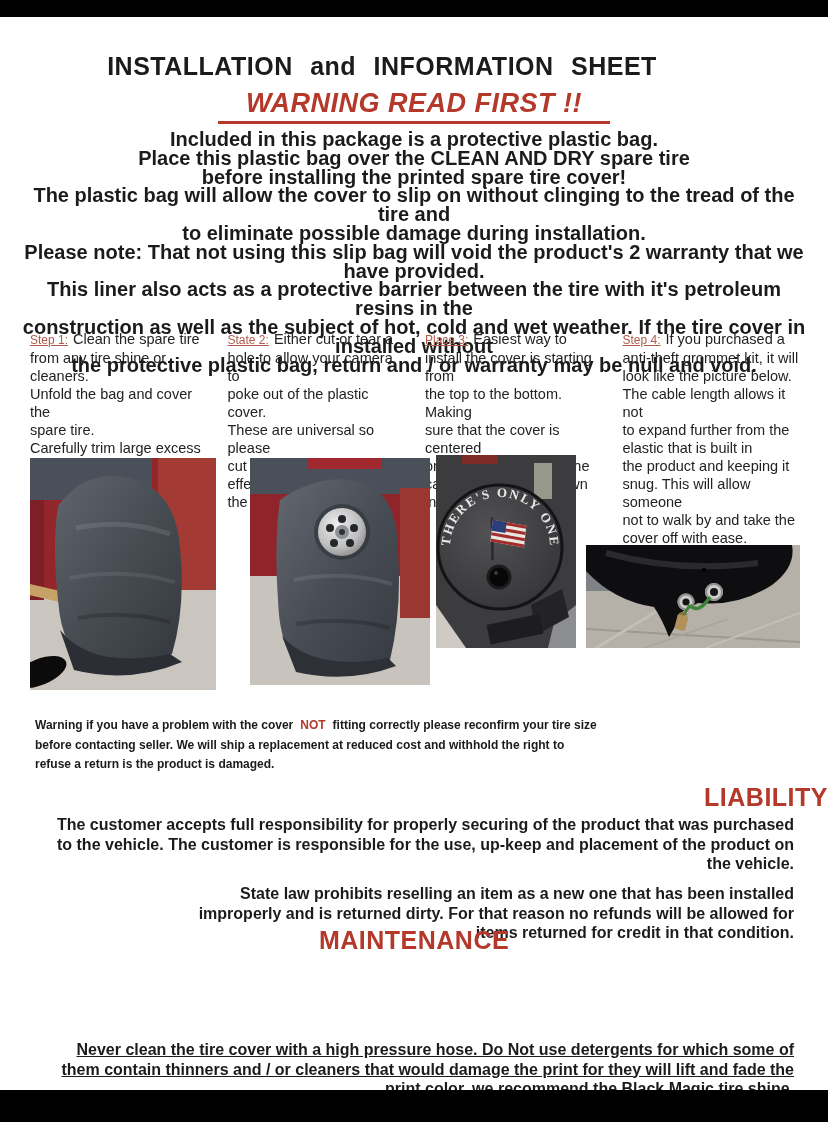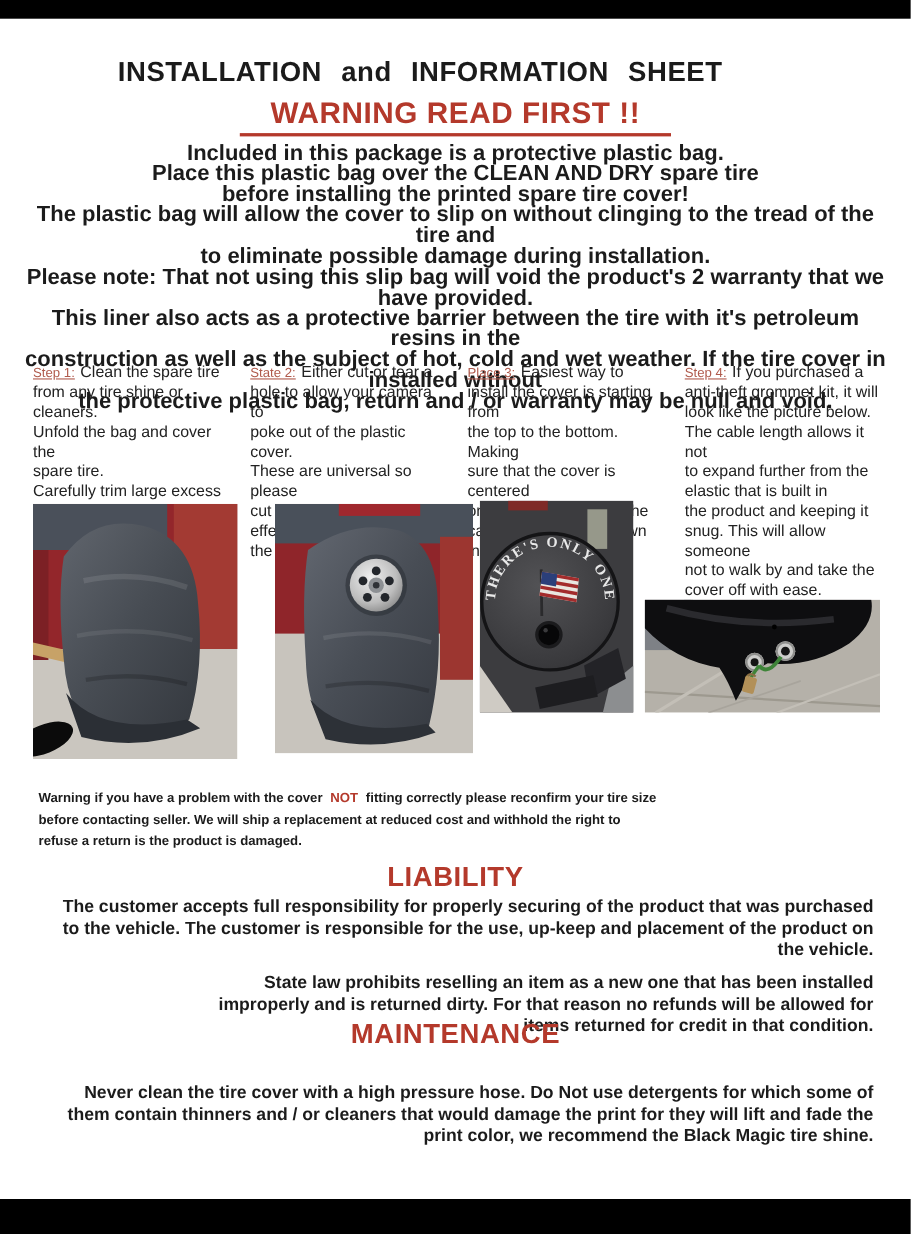--- a/index.html
+++ b/index.html
@@ -7,21 +7,21 @@
   body{width:828px;height:1122px;background:#ffffff;position:relative;overflow:hidden;
        font-family:"Liberation Sans",sans-serif;color:var(--ink);}
   .bar{position:absolute;left:0;width:828px;background:#000;}
   .bar-top{top:0;height:17px;}
   .bar-bottom{top:1090px;height:32px;}
 
   .title{position:absolute;top:52px;left:0;width:764px;text-align:center;
          font-size:25px;font-weight:bold;letter-spacing:.5px;word-spacing:10px;}
   .warn-head-wrap{position:absolute;top:88px;left:0;width:828px;text-align:center;}
   .warn-head{display:inline-block;color:var(--red);font-size:27px;font-weight:bold;
-             letter-spacing:.5px;border-bottom:3px solid var(--red);padding:0 28px 2px;}
+             letter-spacing:.5px;border-bottom:3px solid var(--red);padding:0 28px 2px;font-style:italic;}
 
   .preline{white-space:pre-line;}
   .intro{position:absolute;top:130px;left:18px;width:792px;text-align:center;
          font-size:20px;font-weight:bold;line-height:18.8px;}
 
   .steps{position:absolute;top:330px;left:30px;width:790px;display:flex;}
   .step{width:204px;padding-right:18px;box-sizing:border-box;
         font-size:14.5px;line-height:18px;color:#222;}
   .step-label{font-size:12px;color:var(--step-red);text-decoration:underline;}
   .step-text{margin-left:5px;}
@@ -32,27 +32,27 @@
   #photo2{left:250px;top:458px;width:180px;height:227px;}
   #photo3{left:436px;top:455px;width:140px;height:193px;}
   #photo4{left:586px;top:545px;width:214px;height:103px;}
 
   .fitwarn{position:absolute;top:716px;left:35px;width:770px;
            font-size:12px;font-weight:bold;line-height:19.5px;}
   .not-word{color:var(--red);margin:0 7px;}
 
   .sec-head{position:absolute;left:0;width:828px;text-align:center;color:var(--red);
             font-size:25px;font-weight:bold;letter-spacing:.5px;}
-  #liab-head{top:783px;}
+  #liab-head{top:783px;text-align:right;}
   #maint-head{top:926px;}
   .para{position:absolute;left:34px;width:760px;text-align:right;
         font-size:16px;font-weight:bold;line-height:19.5px;}
   #liab-para{top:815px;}
   #statelaw-para{top:884px;}
-  #maint-para{top:984px;}
+  #maint-para{top:1040px;text-decoration:underline;}
 </style>
 </head>
 <body>
 
 <div class="bar bar-top"></div>
 
 <div class="title">INSTALLATION and INFORMATION SHEET</div>
 
 <div class="warn-head-wrap">
   <span class="warn-head">WARNING READ FIRST !!</span>

